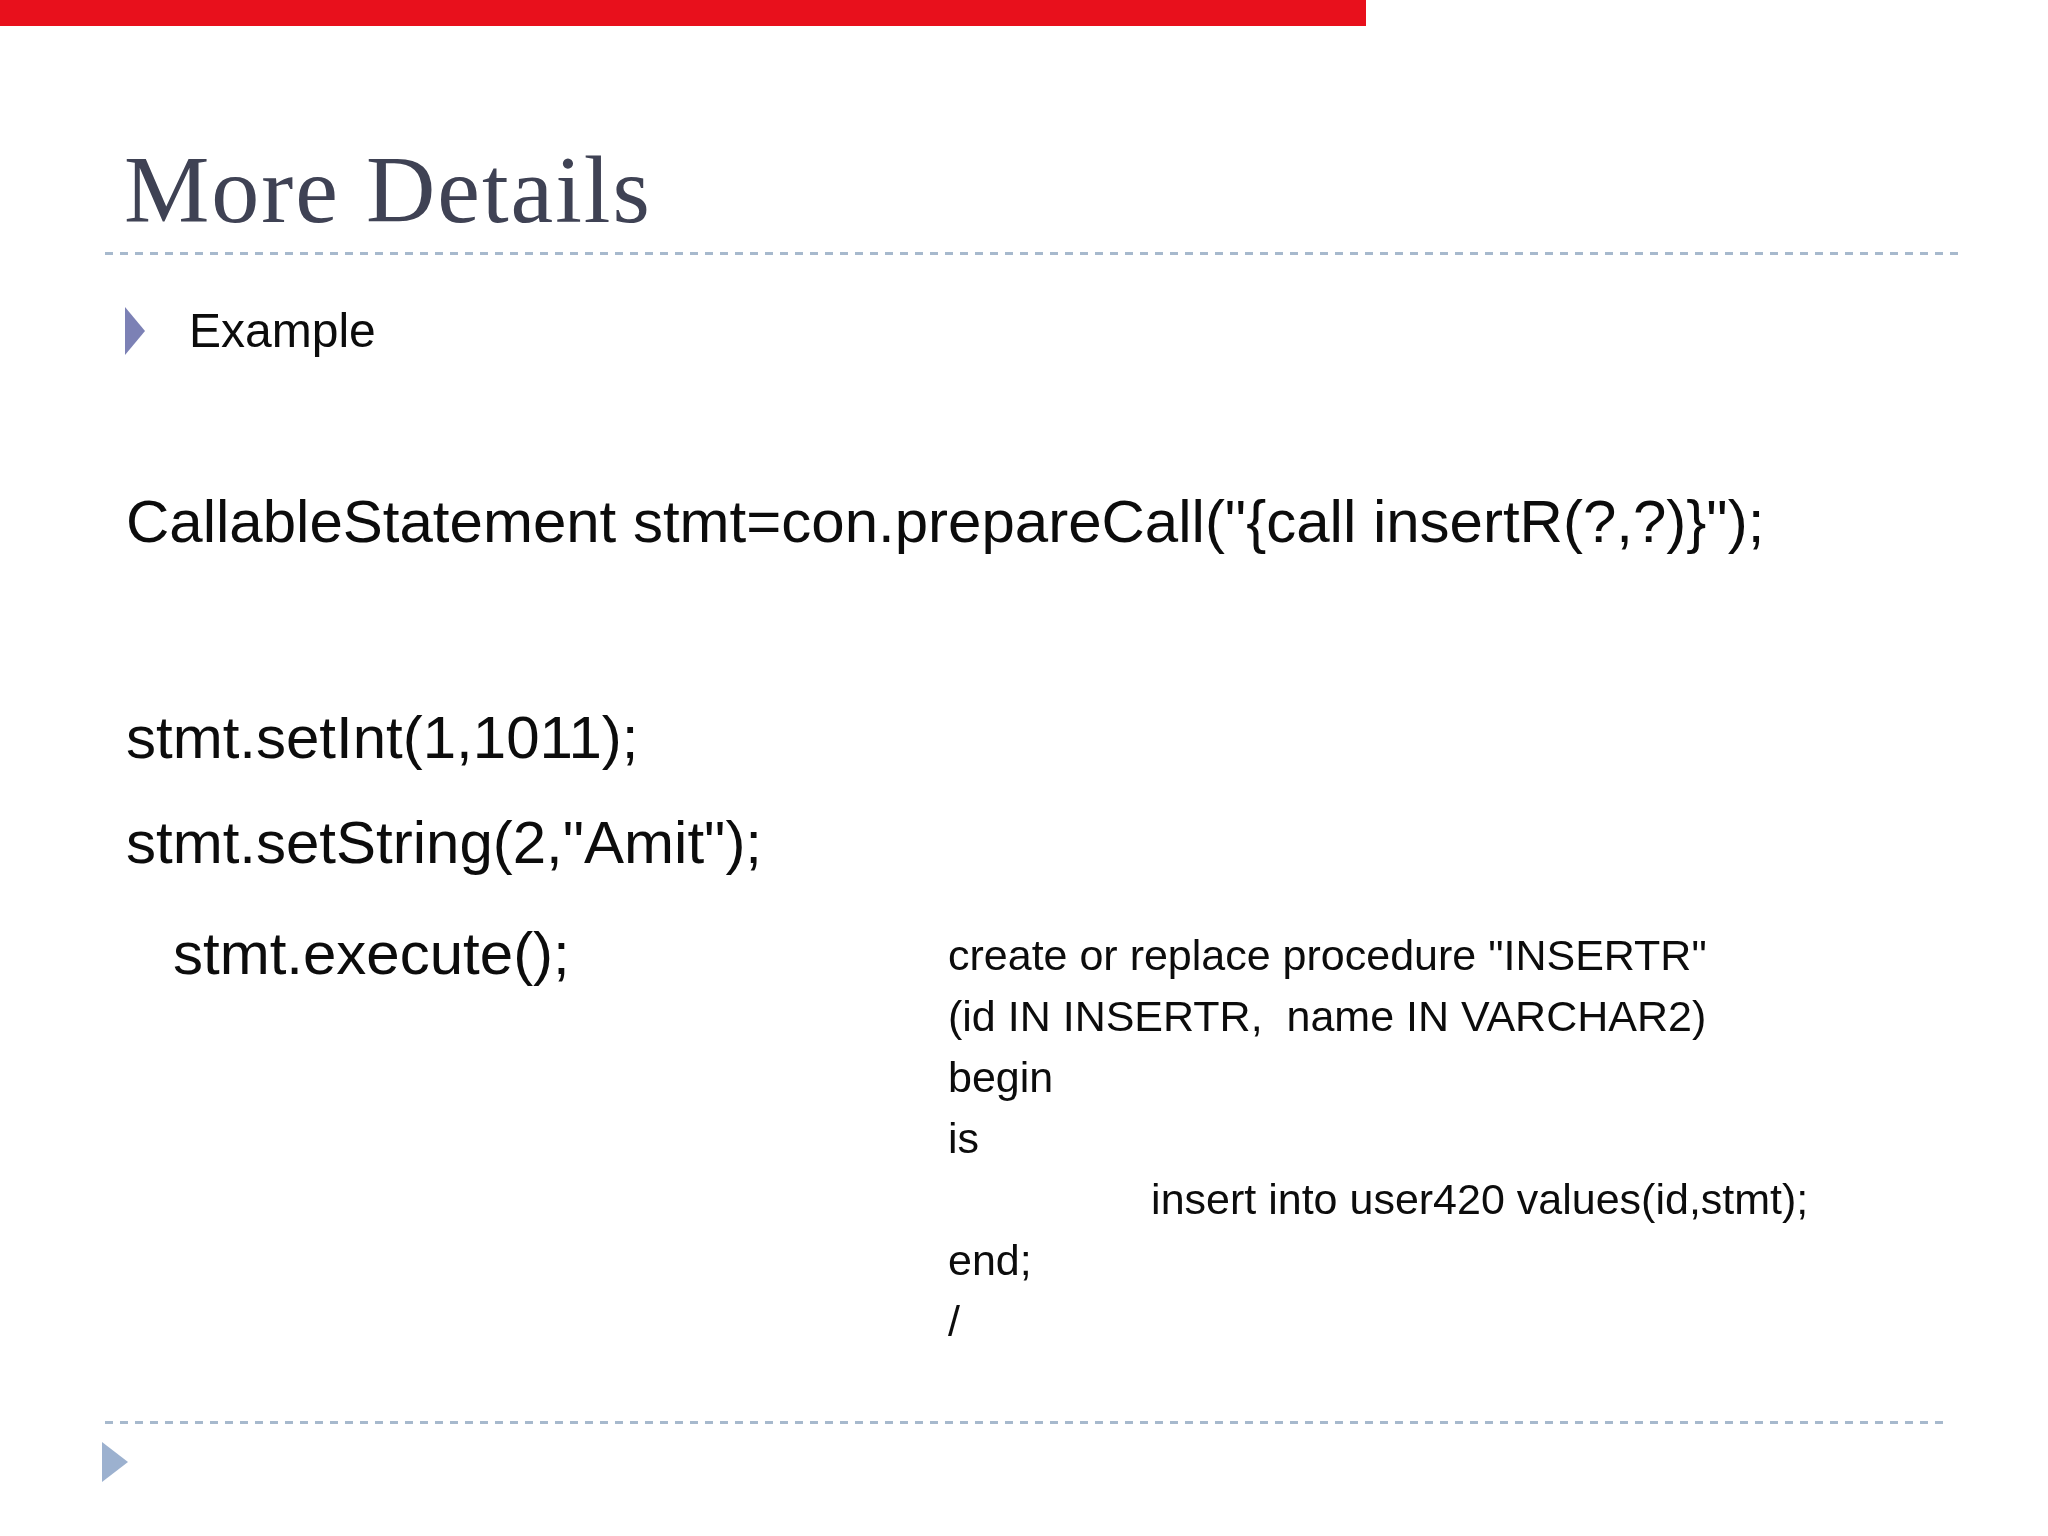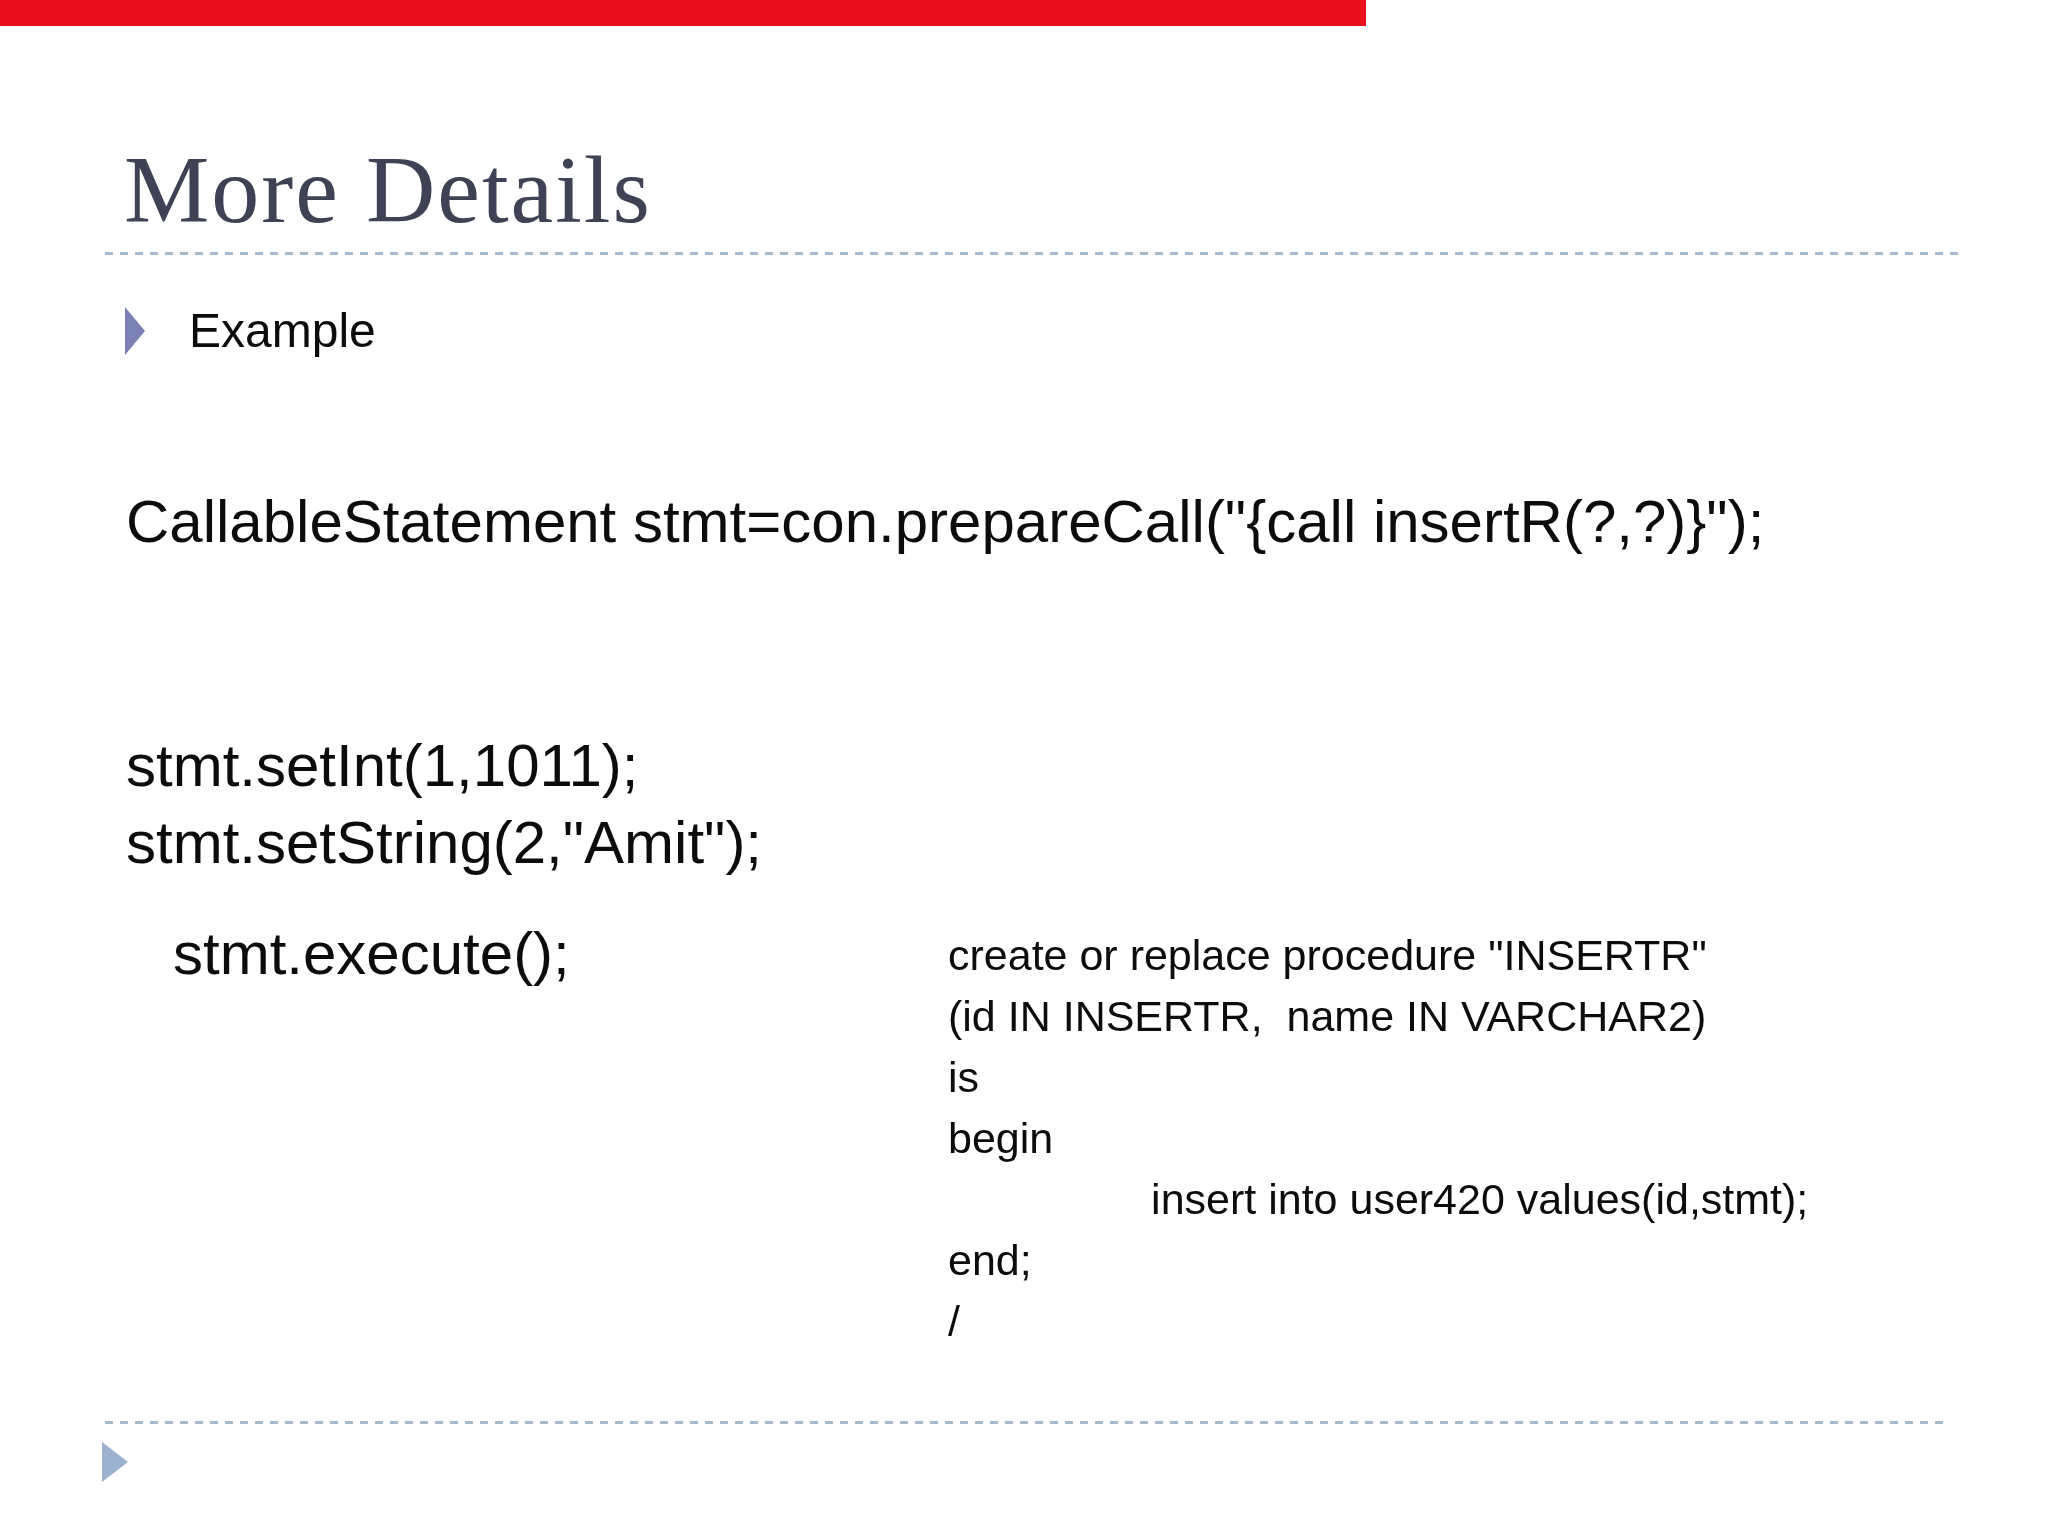--- a/index.html
+++ b/index.html
@@ -80,21 +80,21 @@
   .code-line {
     position: absolute;
     left: 126px;
     font-size: 60px;
     line-height: 1.0;
     letter-spacing: 0px;
     white-space: pre;
     color: var(--code_text, #0c0c0c);
   }
   .code-line-1 { top: 492px; }
-  .code-line-2 { top: 708px; margin-top: 28px; }
+  .code-line-2 { top: 708px; }
   .code-line-3 { top: 813px; }
   .code-line-4 { top: 924px; margin-left: 47px; }
 
   .proc-block {
     position: absolute;
     left: 948px;
     top: 925px;
     color: var(--code_text, #0c0c0c);
   }
   .proc-line {
@@ -129,22 +129,22 @@
   </div>
 
   <div class="code-line code-line-1">CallableStatement stmt=con.prepareCall("{call insertR(?,?)}");</div>
   <div class="code-line code-line-2">stmt.setInt(1,1011);</div>
   <div class="code-line code-line-3">stmt.setString(2,"Amit");</div>
   <div class="code-line code-line-4">stmt.execute();</div>
 
   <div class="proc-block">
     <div class="proc-line">create or replace procedure "INSERTR"</div>
     <div class="proc-line">(id IN INSERTR,  name IN VARCHAR2)</div>
+    <div class="proc-line">begin</div>
     <div class="proc-line">is</div>
-    <div class="proc-line">begin</div>
     <div class="proc-line">                 insert into user420 values(id,stmt);</div>
     <div class="proc-line">end;</div>
     <div class="proc-line">/</div>
   </div>
 
   <div class="rule rule-bottom"></div>
 
   <span class="tri tri-footer"></span>
 
 </div>

